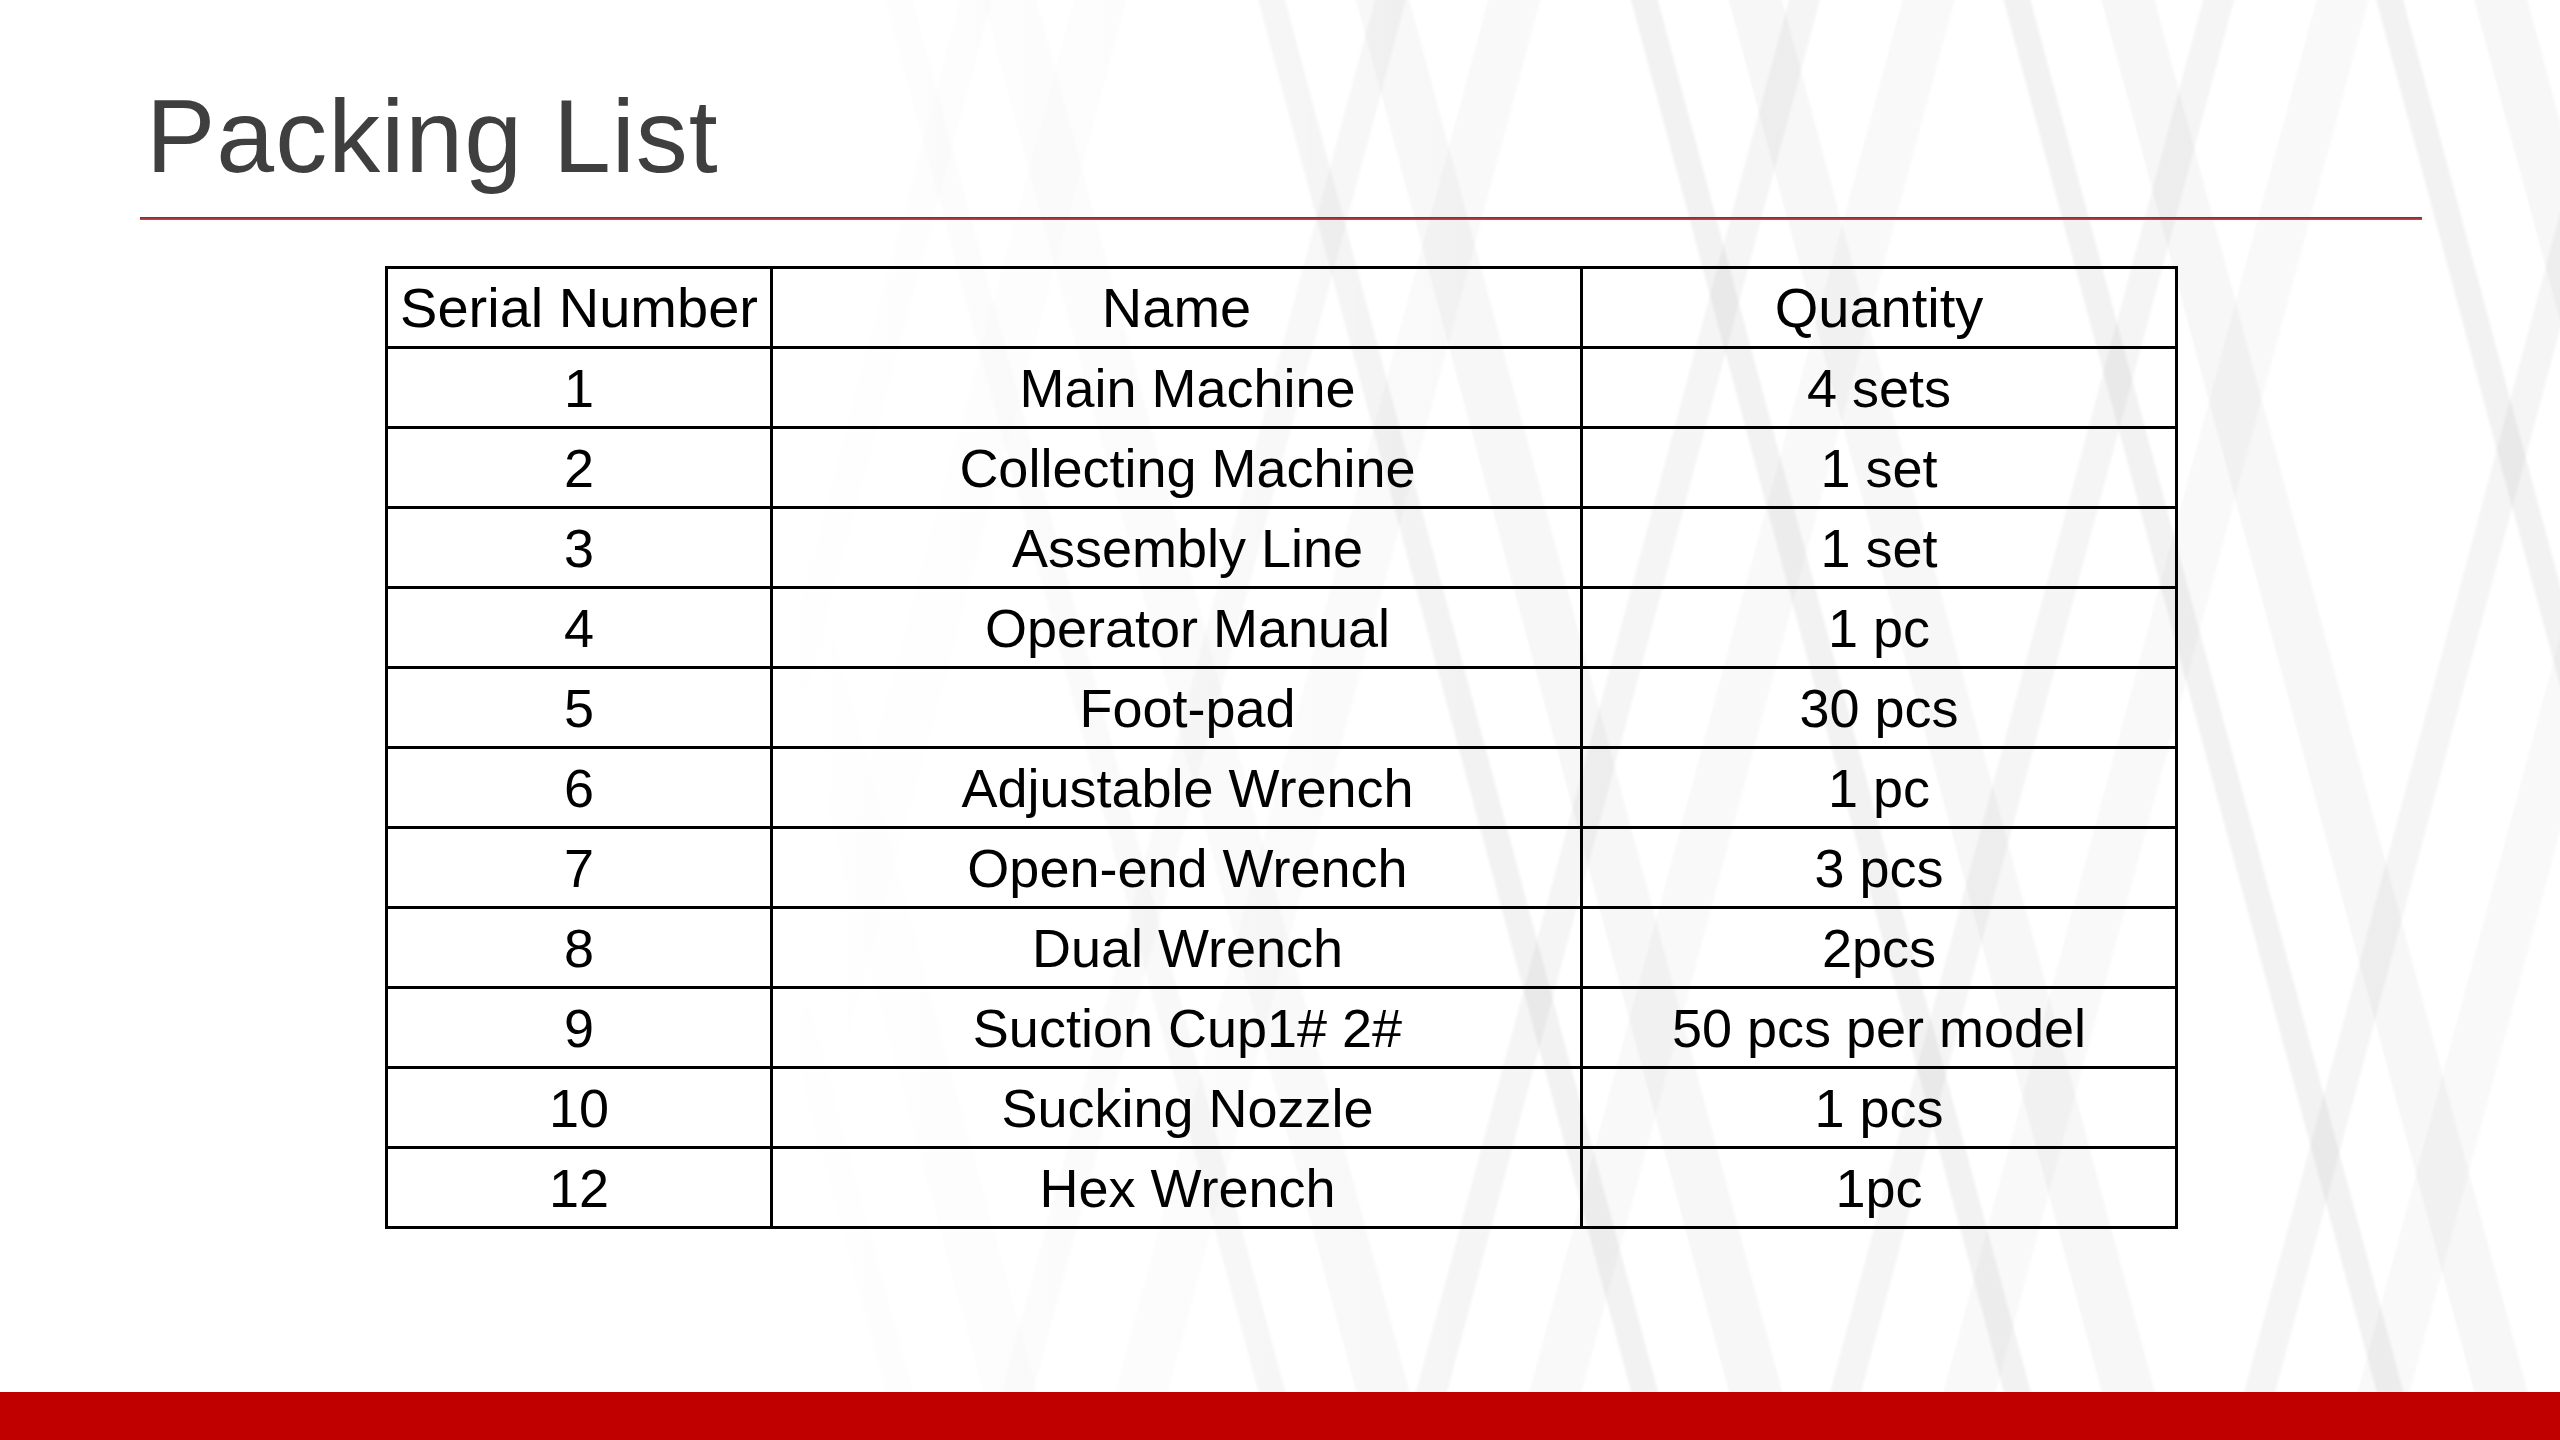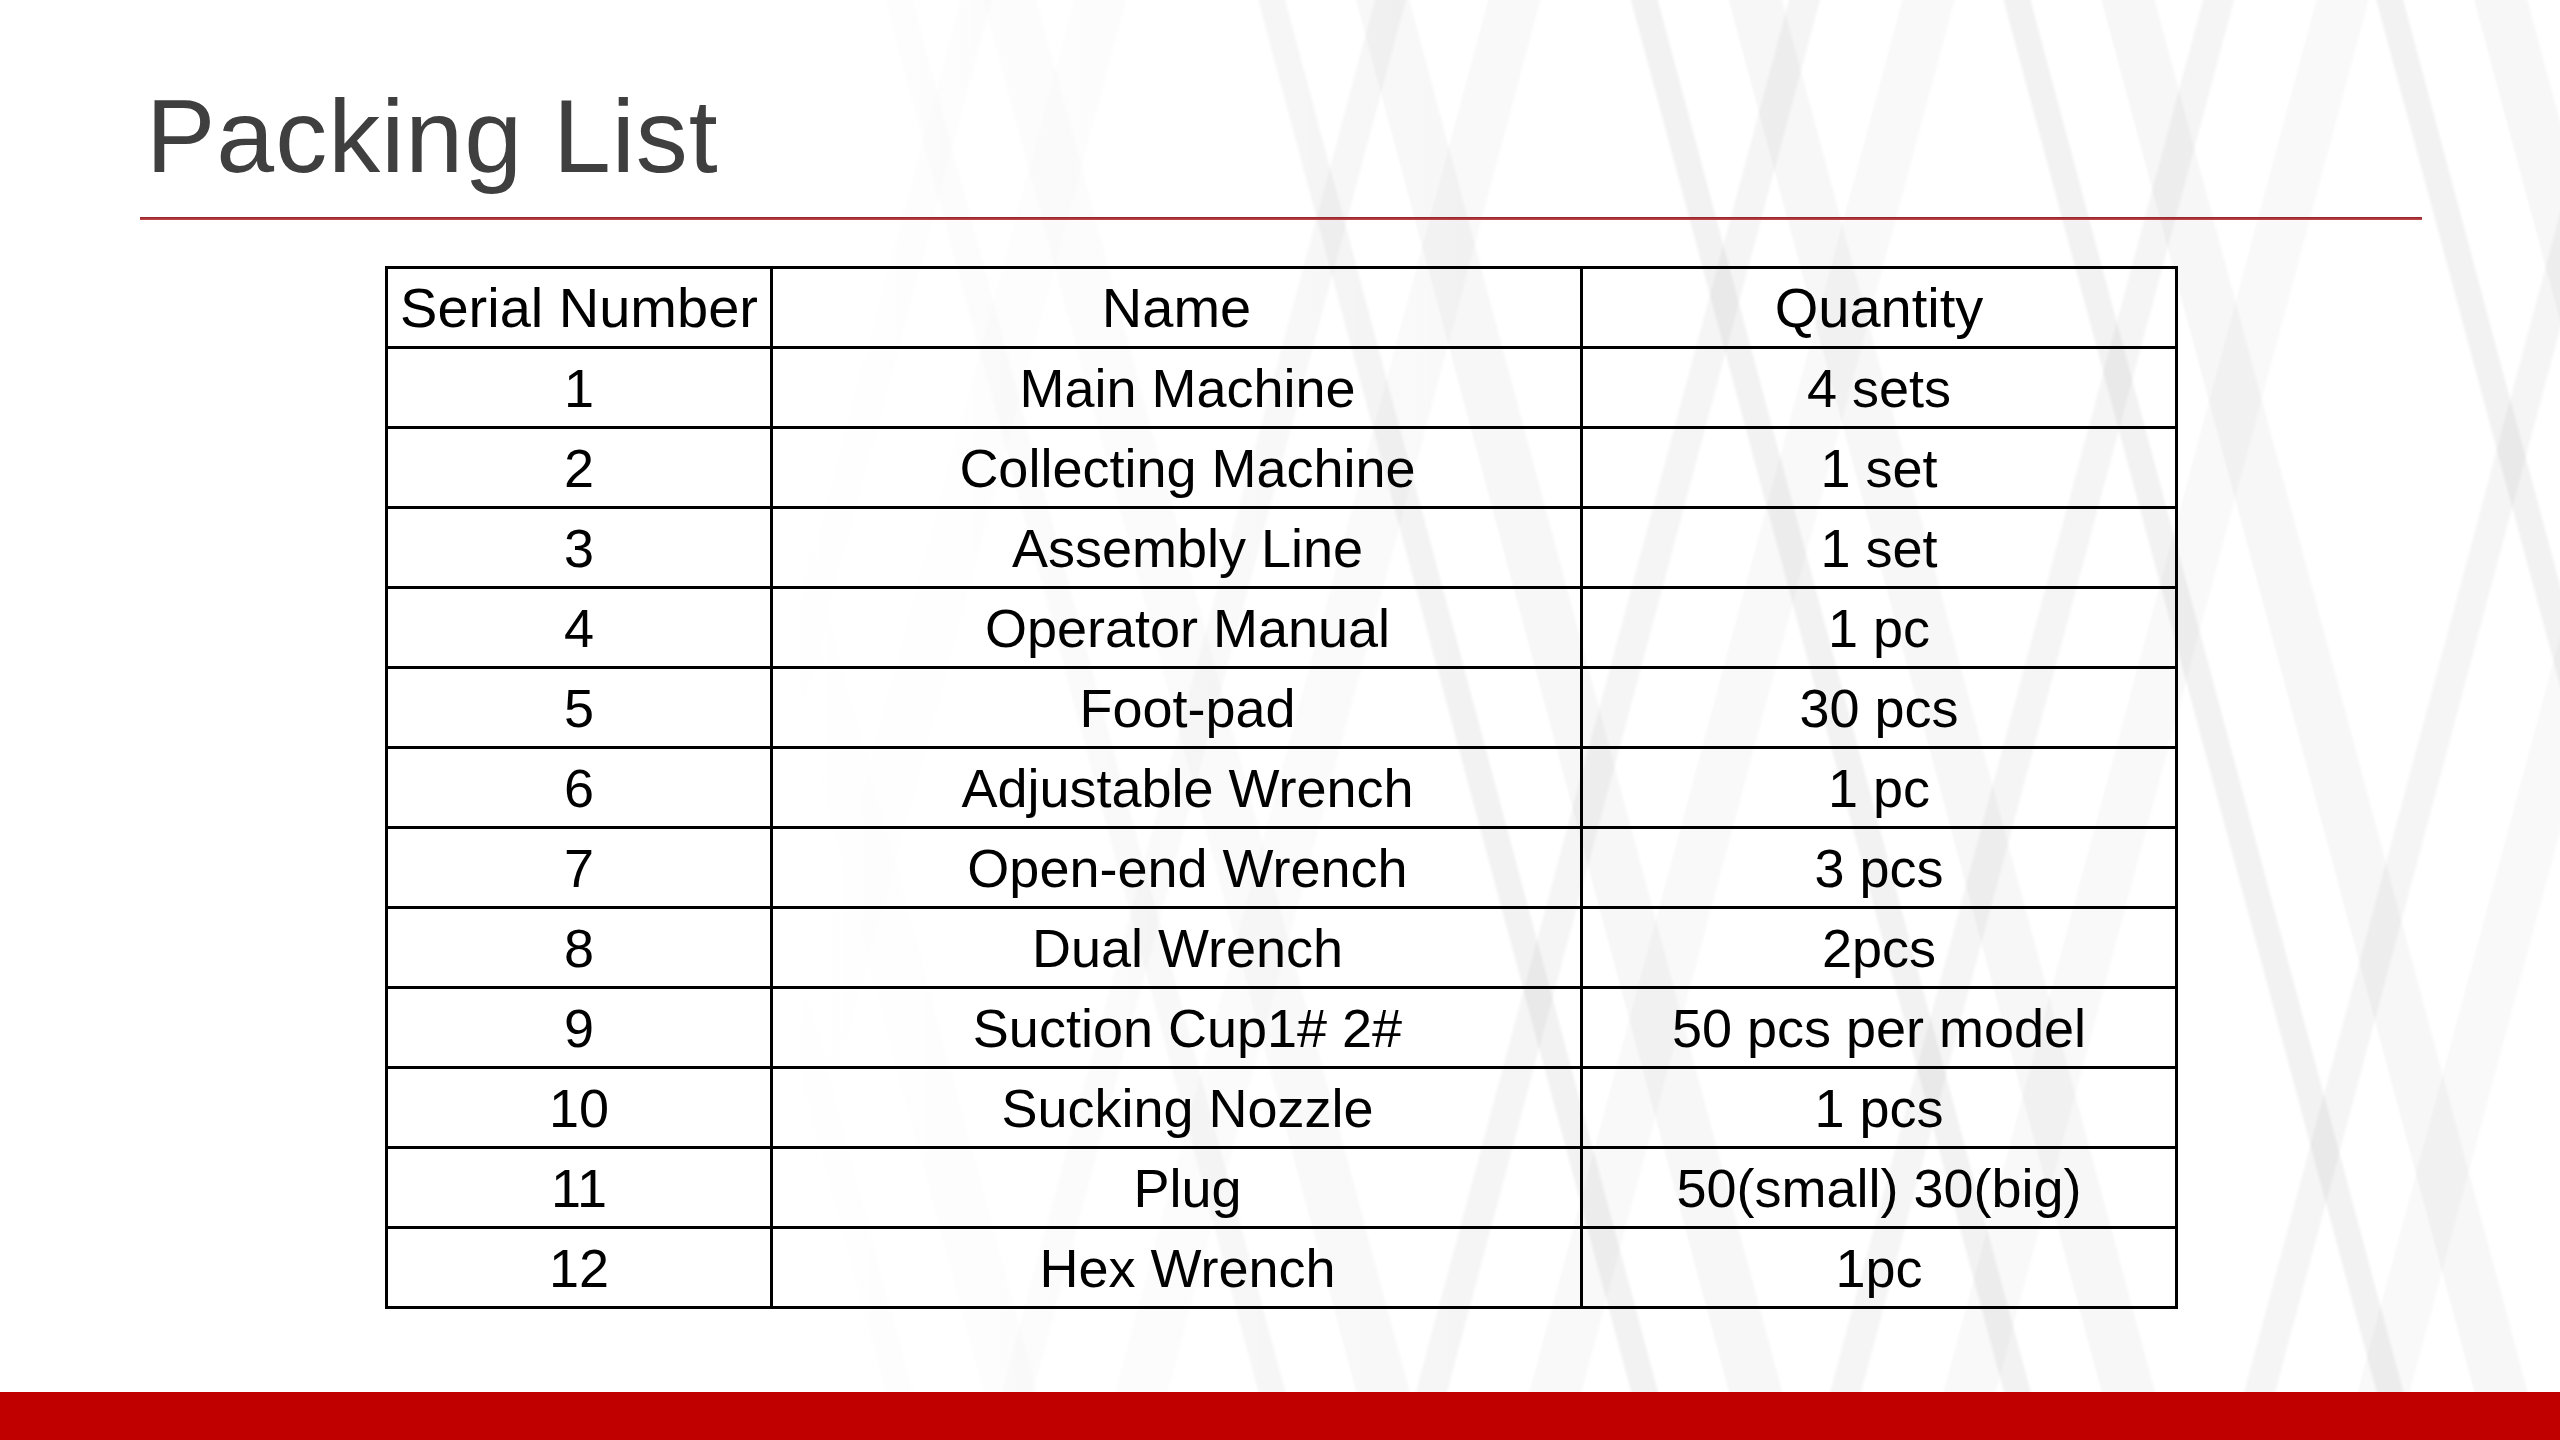--- a/index.html
+++ b/index.html
@@ -184,25 +184,20 @@
         <td class="serial-cell">9</td>
         <td class="name-cell">Suction Cup1# 2#</td>
         <td class="qty-cell">50 pcs per model</td>
       </tr>
         <tr>
         <td class="serial-cell">10</td>
         <td class="name-cell">Sucking Nozzle</td>
         <td class="qty-cell">1 pcs</td>
       </tr>
         <tr>
-        <td class="serial-cell">11</td>
-        <td class="name-cell">Plug</td>
-        <td class="qty-cell">50(small) 30(big)</td>
-      </tr>
-        <tr>
         <td class="serial-cell">12</td>
         <td class="name-cell">Hex Wrench</td>
         <td class="qty-cell">1pc</td>
       </tr>
       </tbody>
   </table>
 
   <div class="footer-bar"></div>
 
 </div>

